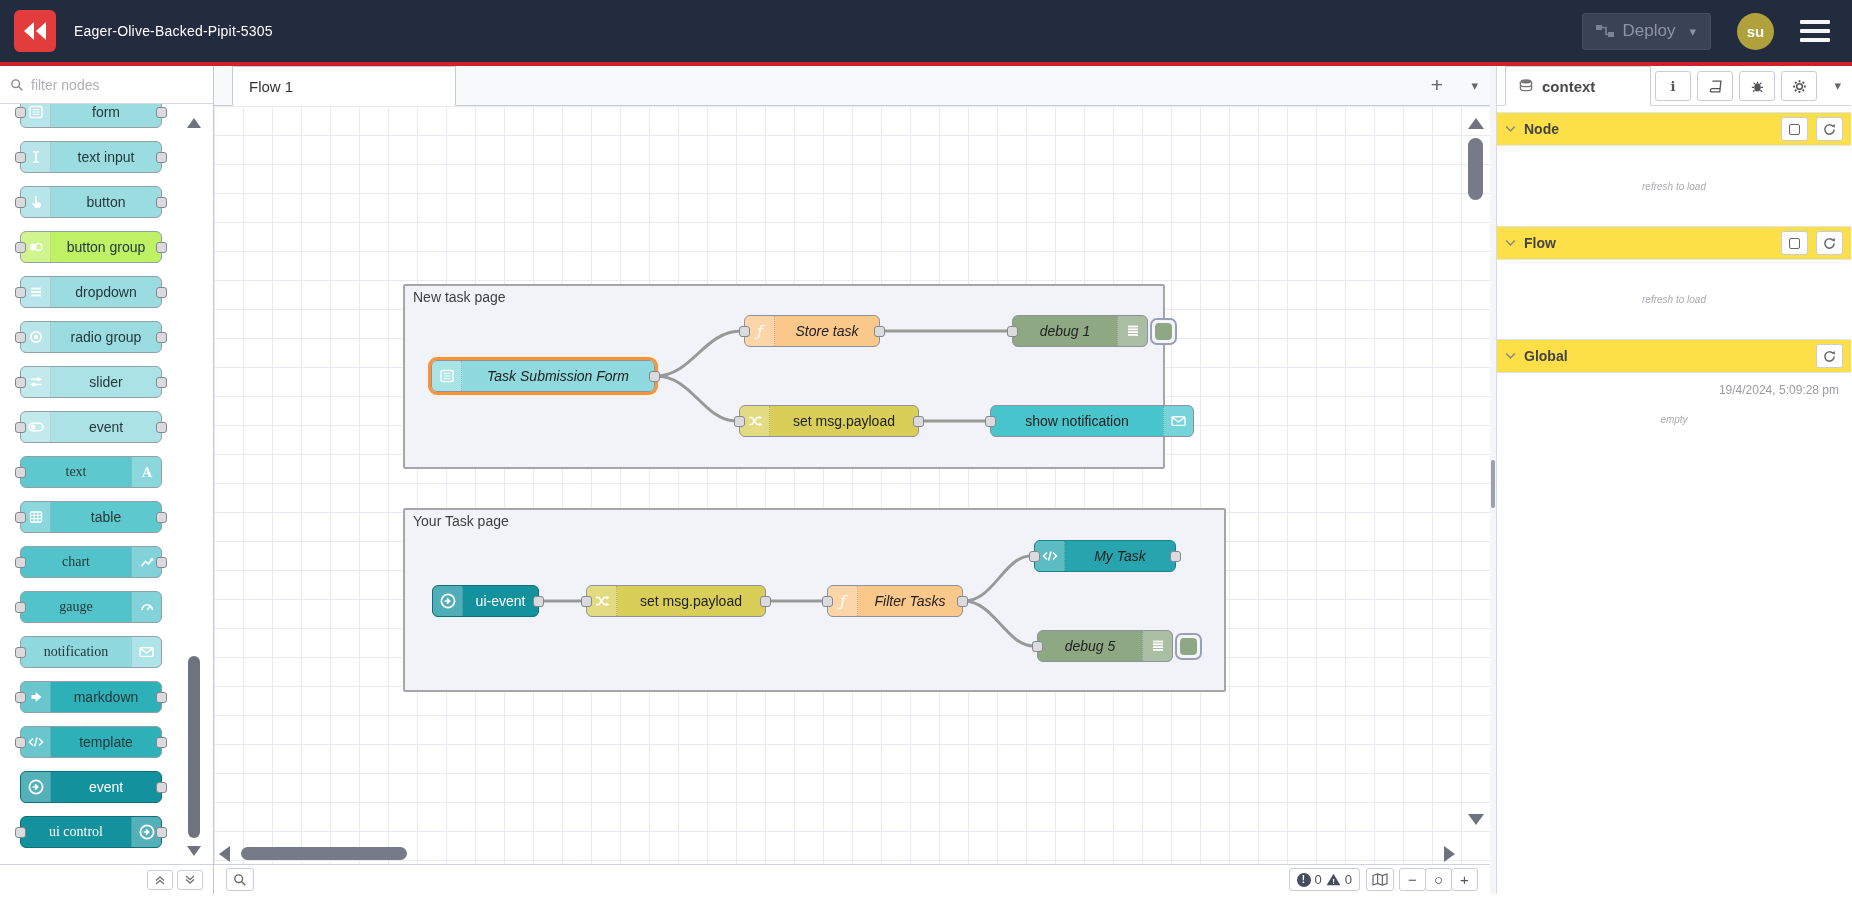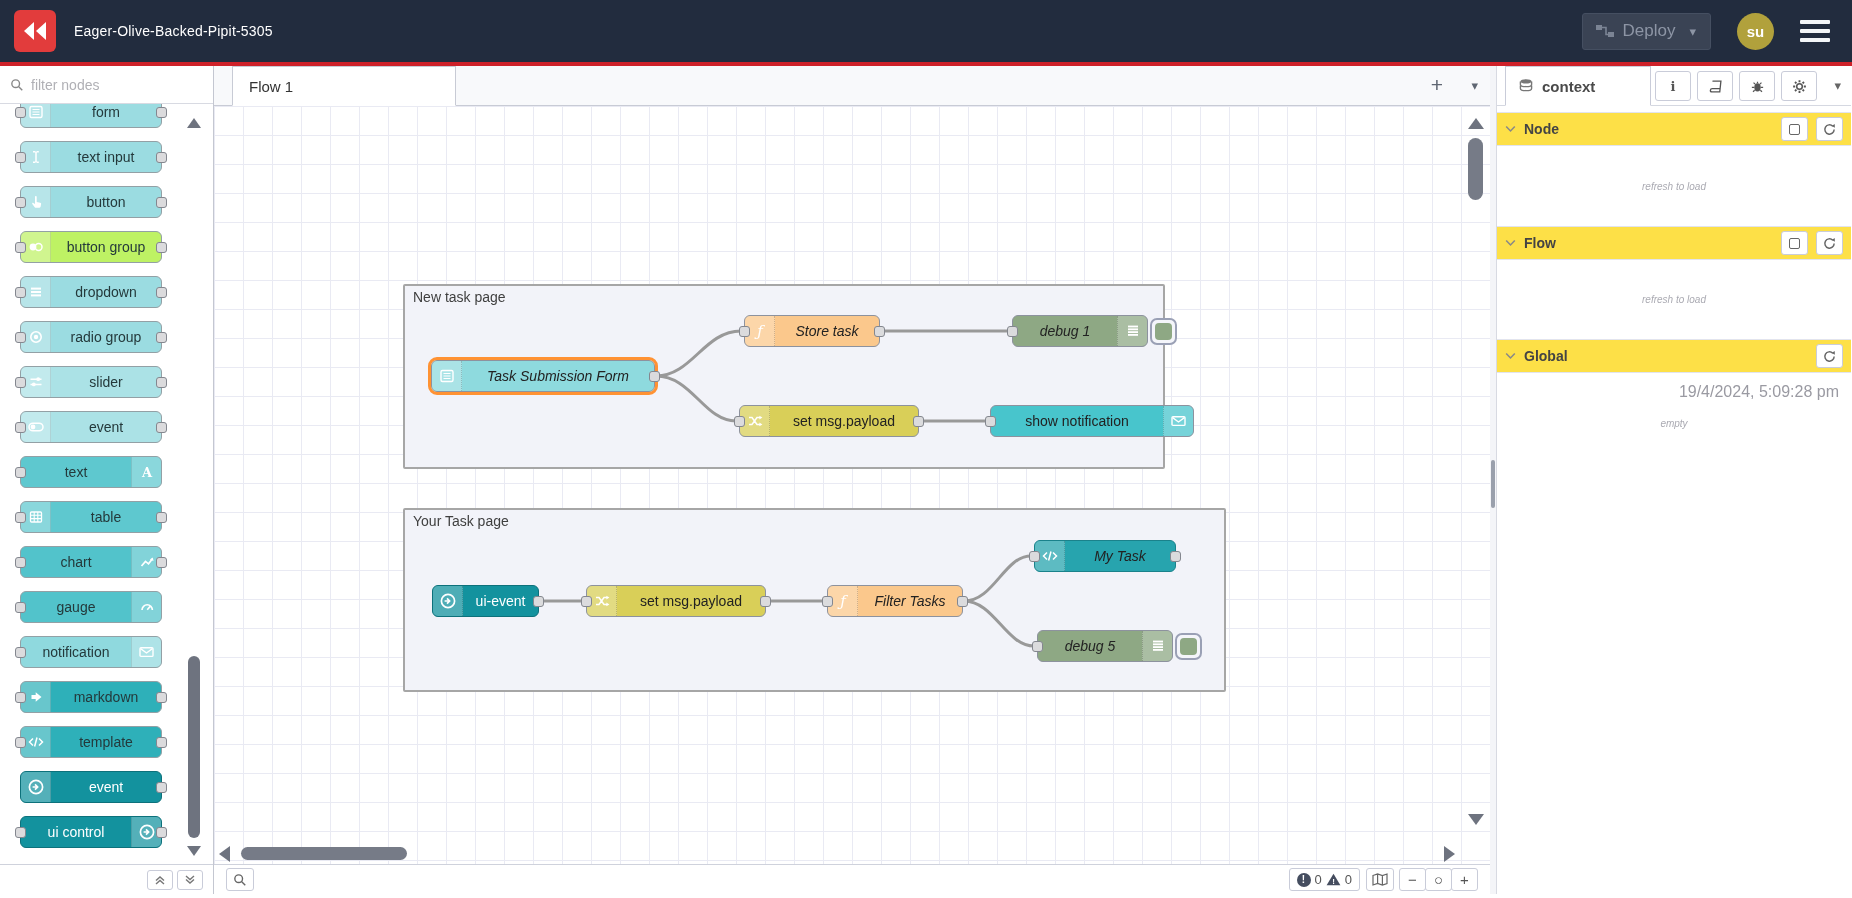--- a/index.html
+++ b/index.html
@@ -30,21 +30,21 @@
   .psearch input { border:none; outline:none; font-size:14px; color:#555; width:150px; font-family:"Liberation Sans",sans-serif; }
   .psearch input::placeholder { color:#b0b0b5; }
   .pscroll { position:relative; flex:1; overflow:hidden; }
   .pnode { position:absolute; left:20px; width:142px; height:32px; border:1px solid #93a0a5; border-radius:6px; display:flex; align-items:center; }
   .pnode .plabel { flex:1; text-align:center; font-size:14px; color:#24393b; }
   .pnode.darktxt .plabel { color:#fff; }
   .picon { position:absolute; top:0; bottom:0; width:30px; background:rgba(255,255,255,.28); display:flex; align-items:center; justify-content:center; }
   .picon.left { left:0; border-right:1px solid rgba(0,0,0,.10); border-radius:5px 0 0 5px; }
   .picon.right { right:0; border-left:1px solid rgba(0,0,0,.10); border-radius:0 5px 5px 0; }
   .pnode .plabel.haslefticon { margin-left:30px; }
-  .pnode .plabel.hasrighticon { margin-right:30px; }
+  .pnode .plabel.hasrighticon { margin-right:30px;font-family:Liberation Serif, serif; }
   .port { position:absolute; width:11px; height:11px; background:#dbdbdd; border:1px solid #84878f; border-radius:3px; top:10px; }
   .port.pl { left:-6px; } .port.pr { right:-6px; }
   .pscrollbar-up, .pscrollbar-down { position:absolute; left:187px; width:0; height:0; border-left:7px solid transparent; border-right:7px solid transparent; }
   .pscrollbar-up { top:14px; border-bottom:10px solid #6e737f; }
   .pscrollbar-down { top:742px; border-top:10px solid #6e737f; }
   .pscroll-thumb { position:absolute; left:188px; top:552px; width:12px; height:182px; background:#6e737f; border-radius:6px; }
   .pfooter { height:30px; border-top:1px solid #cfd2dc; display:flex; align-items:center; justify-content:flex-end; padding-right:10px; gap:4px; }
   .sbtn { background:#fff; border:1px solid #c9ccd9; border-radius:3px; display:flex; align-items:center; justify-content:center; color:#666; }
   .pfooter .sbtn { width:26px; height:20px; }
 
@@ -100,21 +100,21 @@
   .rtab-btns { position:absolute; right:34px; top:5px; display:flex; gap:6px; }
   .rtab-btns .sbtn { width:36px; height:30px; font-size:15px; }
   .rtab-caret { position:absolute; right:10px; top:12px; color:#666; font-size:13px; }
   .sect { }
   .sect-head { height:34px; background:#fde047; border-top:1px solid #e2e4ee; border-bottom:1px solid #e2e4ee; display:flex; align-items:center; padding:0 8px; gap:8px; }
   .sect-title { font-size:14px; font-weight:bold; color:#444; flex:1; }
   .sect-head .sbtn { width:27px; height:24px; }
   .sq-glyph { width:11px; height:11px; border:1.5px solid #666; border-radius:2px; display:block; }
   .sect-body { display:flex; align-items:center; justify-content:center; }
   .muted-it { font-style:italic; color:#aaaab2; font-size:10px; }
-  .ts { text-align:right; font-size:16px; color:#9a9aa2; padding:10px 12px 0 0; }
+  .ts { text-align:right; font-size:12px; color:#9a9aa2; padding:10px 12px 0 0; }
   .emptyrow { text-align:center; padding-top:12px; }
   svg { display:block; }
 </style>
 </head>
 <body>
 
 <div class="header">
   <div class="logo">
     <svg width="26" height="22" viewBox="0 0 26 22">
         <polygon points="12,2 2,11 12,20" fill="#fff"></polygon>

